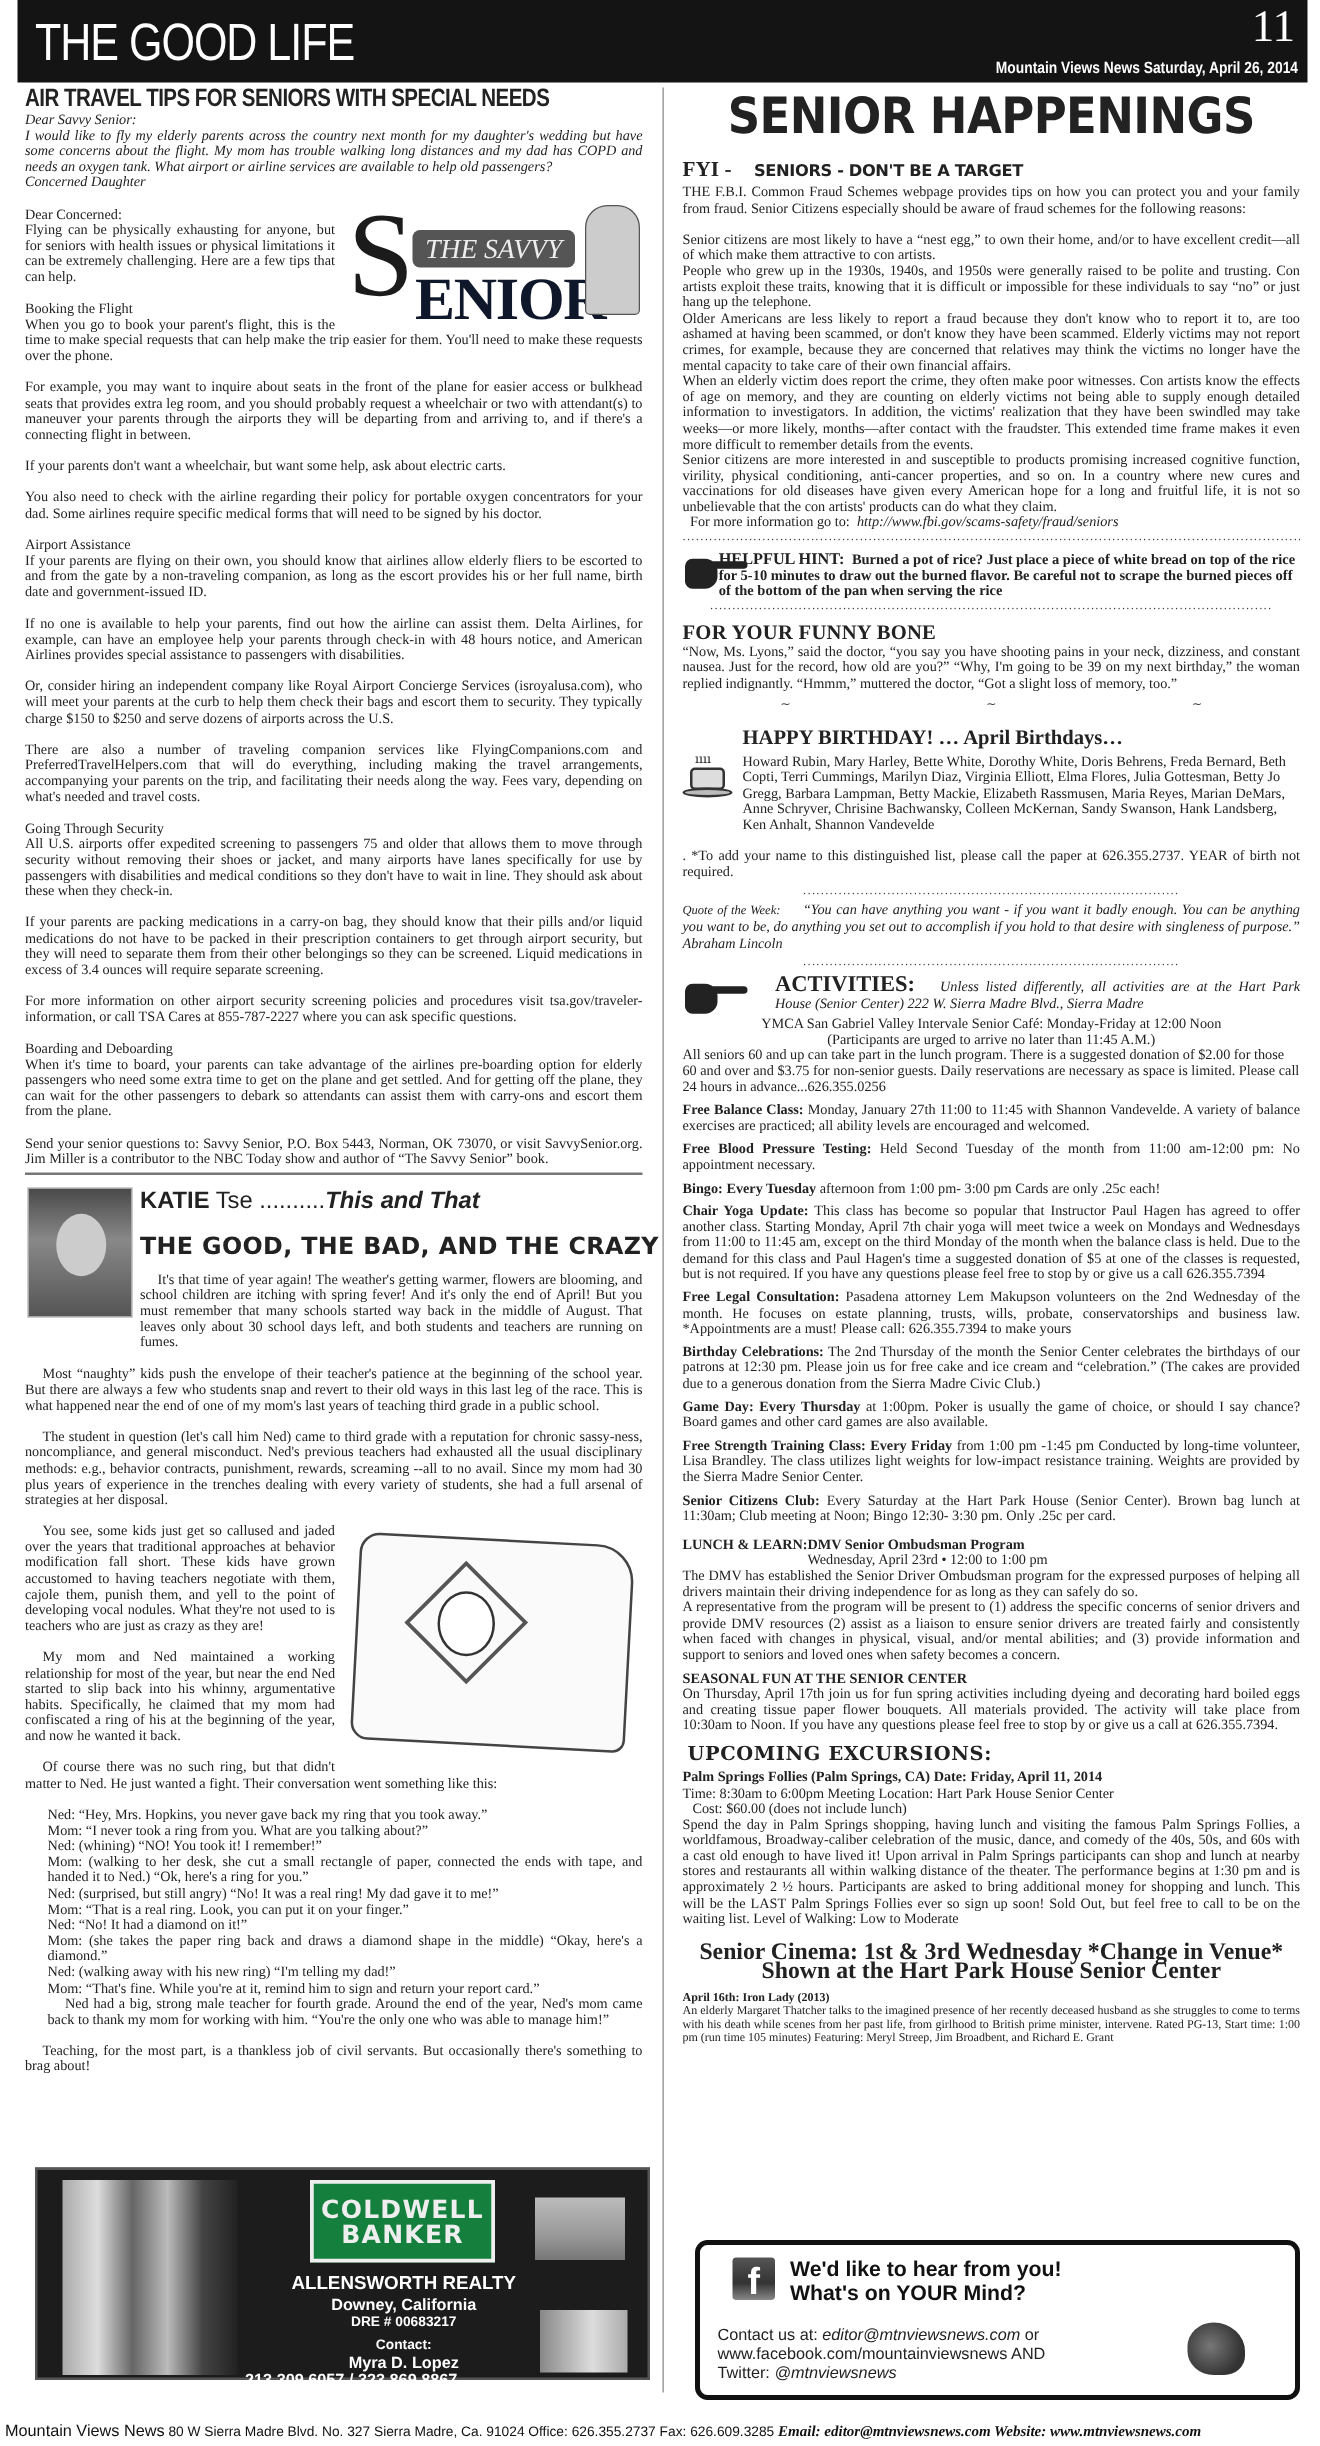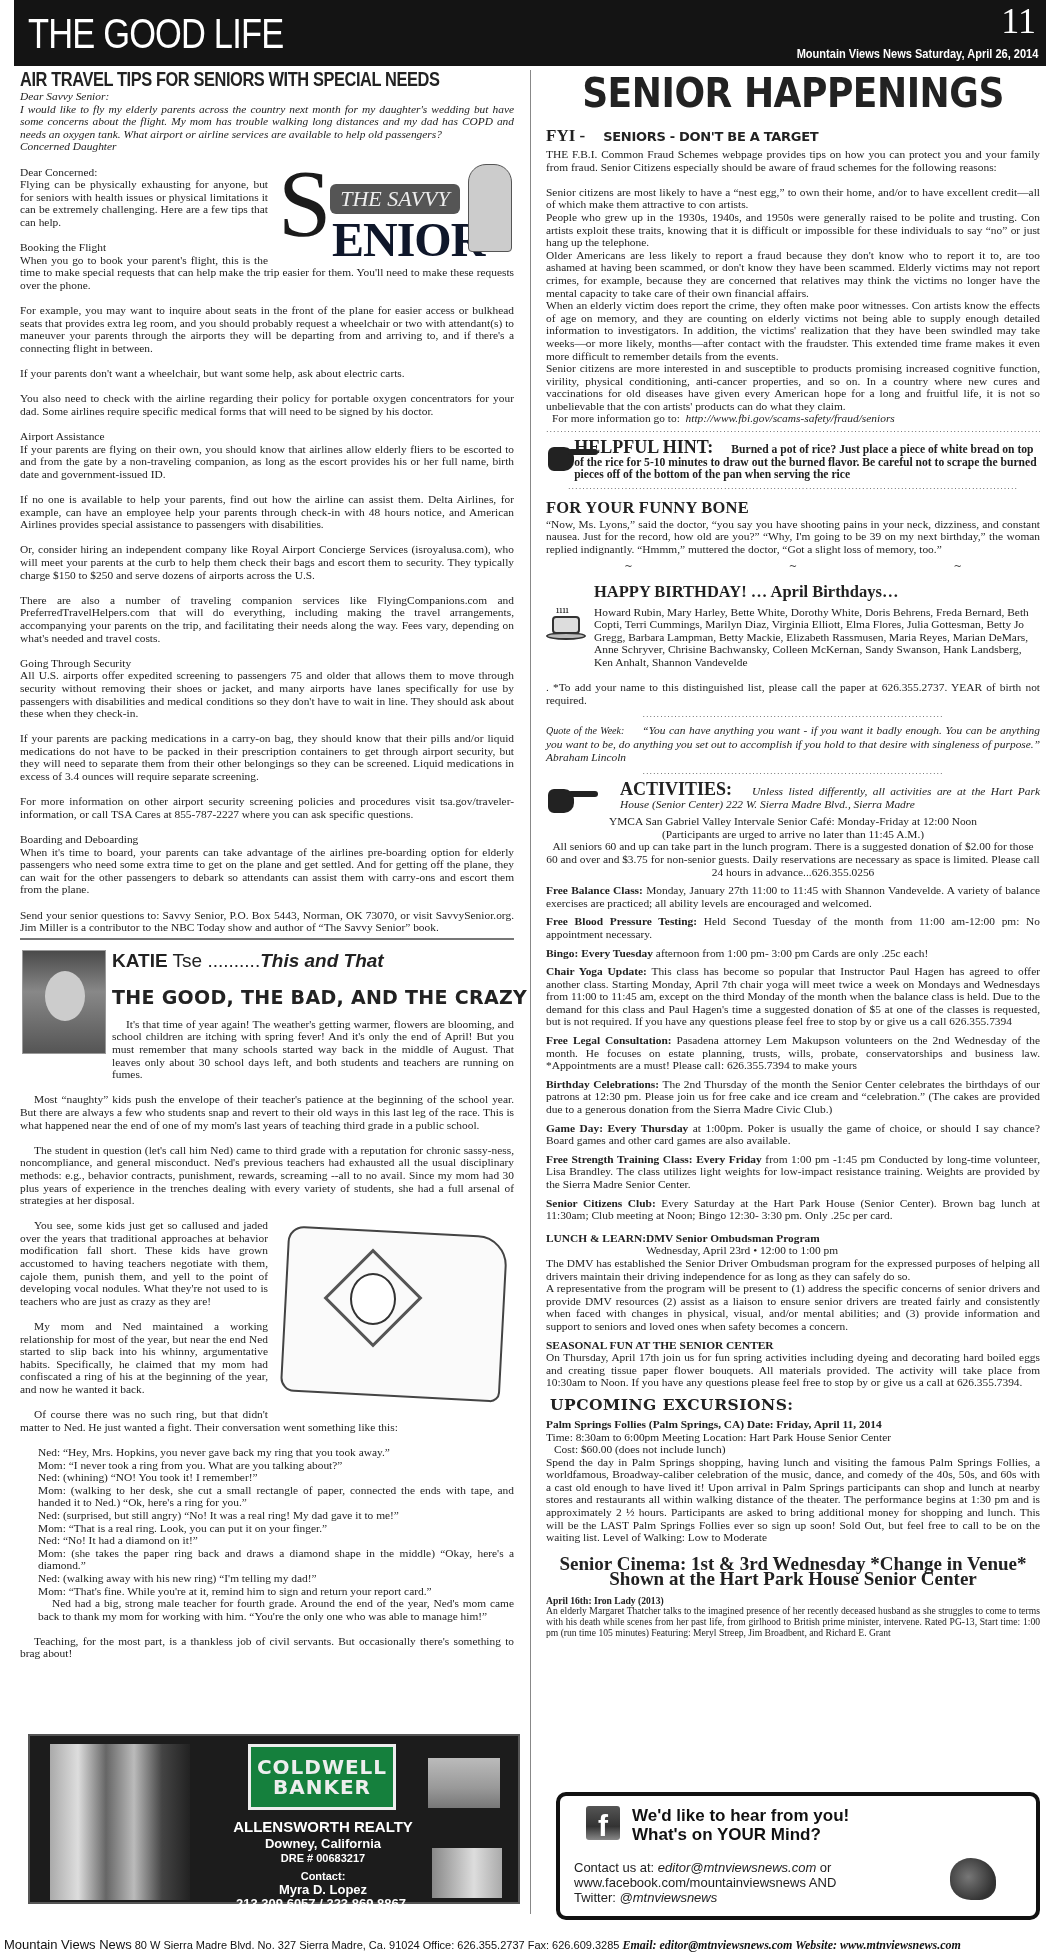--- a/index.html
+++ b/index.html
@@ -51,21 +51,21 @@
   .sh-title{font-family:"DejaVu Sans",sans-serif;font-size:40px;font-weight:bold;text-align:center;letter-spacing:-0.5px;height:52px;line-height:54px;transform:scaleX(0.9)}
   .fyi{margin-top:8px;height:22px;font-family:"DejaVu Sans",sans-serif;font-size:13px}
   .fyi .fyi-lab{font-family:"Liberation Serif",serif;font-weight:bold;font-size:17px;margin-right:18px}
   .fyi .fyi-t{font-weight:bold;letter-spacing:-0.3px}
   .dots{text-align:center;color:#333;font-size:8px;letter-spacing:1px;line-height:10px;overflow:hidden;white-space:nowrap;height:10px}
   .hand{display:inline-block;width:52px;height:32px;position:relative}
   .hand .palm{position:absolute;left:2px;top:6px;width:26px;height:24px;background:#222;border-radius:6px 10px 10px 6px}
   .hand .finger{position:absolute;left:22px;top:8px;width:30px;height:6px;background:#222;border-radius:3px}
   .hint{display:flex;gap:8px;margin-top:6px}
   .hint .hint-text{font-weight:bold;font-size:11.6px;line-height:12.6px;font-family:"Liberation Serif",serif}
-  .hint .hint-label{font-size:18px;font-weight:bold;margin-right:18px}
+  .hint .hint-label{font-size:13px;font-weight:bold;margin-right:6px}
   h2.funny{font-family:"Liberation Serif",serif;font-weight:bold;font-size:16.5px;margin-top:6px;letter-spacing:0.2px}
   .tildes{display:flex;justify-content:space-around;font-size:10px;color:#444;height:14px;margin-top:4px}
   .bday{display:flex;gap:8px;margin-top:8px}
   .cake{width:40px;height:40px;margin-top:20px;position:relative}
   .cake .tier{position:absolute;left:6px;top:14px;width:28px;height:18px;border:2px solid #333;border-radius:4px;background:#ddd}
   .cake .plate{position:absolute;left:0;top:30px;width:40px;height:8px;border:2px solid #333;border-radius:50%;background:#bbb}
   .cake .candles{position:absolute;left:10px;top:2px;font-size:10px}
   .bday h3{font-family:"Liberation Serif",serif;font-size:16.5px;font-weight:bold;margin-bottom:4px}
   .quote-label{font-weight:normal;font-style:italic;font-size:10px}
   .act-head{display:flex;gap:22px;margin-top:6px}
@@ -195,21 +195,21 @@
     </div>
   <div class="txt" style="top:82px;font-size:15px">ALLENSWORTH REALTY</div>
   <div class="txt" style="top:100px;font-size:13px">Downey, California</div>
   <div class="txt" style="top:116px;font-size:11px">DRE # 00683217</div>
   <div class="txt" style="top:134px;font-size:11px">Contact:</div>
   <div class="txt" style="top:146px;font-size:13px">Myra D. Lopez</div>
   <div class="txt" style="top:160px;font-size:0px">Referrals Welcomed</div>
   <div class="house"></div>
   <div class="couple2"></div>
 </div>
-<div style="position:absolute;left:196px;top:1898px;width:250px;text-align:center;color:#fff;font-family:'Liberation Sans',sans-serif;font-weight:bold;font-size:12px;line-height:12px">
+<div style="position:absolute;left:196px;top:1898px;width:250px;color:#fff;font-family:'Liberation Sans',sans-serif;font-weight:bold;font-size:12px;line-height:12px">
     <div style="font-size: 13px;">213.309.6057 / 323.869.8867</div>
     <div style="font-size: 11px; margin-top: 2px;">Referrals Welcomed</div>
   </div>
 
 <div id="right">
   <div class="sh-title">SENIOR HAPPENINGS</div>
   <div class="fyi">
     <span class="fyi-lab">FYI -</span><span class="fyi-t">SENIORS - DON'T BE A TARGET</span>
   </div>
   <div class="p">THE F.B.I. Common Fraud Schemes webpage provides tips on how you can protect you and your family from fraud. Senior Citizens especially should be aware of fraud schemes for the following reasons:</div>
@@ -258,21 +258,21 @@
 
   <div class="act-head">
     <div class="hand">
         <div class="palm"></div>
         <div class="finger"></div>
       </div>
     <div class="p italic" style="flex:1"><span class="act-label" style="font-style:normal">ACTIVITIES:</span><span>Unless listed differently, all activities are at the Hart Park House (Senior Center) 222 W. Sierra Madre Blvd., Sierra Madre</span></div>
   </div>
   <div class="p center">YMCA San Gabriel Valley Intervale Senior Café:  Monday-Friday at 12:00 Noon</div>
   <div class="p center">(Participants are urged to arrive no later than 11:45 A.M.)</div>
-  <div class="p mb6" style="text-align:center">All seniors 60 and up can take part in the lunch program. There is a suggested donation of $2.00 for those 60 and over and $3.75 for non-senior guests. Daily reservations are necessary as space is limited.    Please call 24 hours in advance...626.355.0256</div>
+  <div class="p mb6" style="text-align:left">All seniors 60 and up can take part in the lunch program. There is a suggested donation of $2.00 for those 60 and over and $3.75 for non-senior guests. Daily reservations are necessary as space is limited.    Please call 24 hours in advance...626.355.0256</div>
 
   <div class="p mb6"><b>Free Balance Class:</b><span> Monday, January 27th 11:00 to 11:45 with  Shannon Vandevelde.  A variety of balance exercises are practiced; all ability levels are encouraged and welcomed.</span></div>
   <div class="p mb6"><b>Free Blood Pressure Testing:</b><span> Held Second Tuesday of the month from 11:00 am-12:00 pm: No appointment necessary.</span></div>
   <div class="p mb6"><b>Bingo: Every Tuesday</b><span> afternoon from 1:00 pm- 3:00 pm          Cards are only .25c each!</span></div>
   <div class="p mb6"><b>Chair Yoga Update:</b><span>  This class has become so popular that Instructor Paul Hagen has agreed to offer another class. Starting Monday, April 7th chair yoga will meet twice a week on Mondays and Wednesdays from 11:00 to 11:45 am, except on the third Monday of the month when the balance class is held. Due to the demand for this class and Paul Hagen's time a suggested donation of $5 at one of the classes is requested, but is not required. If you have any questions please feel free to stop by or give us a call 626.355.7394</span></div>
   <div class="p mb6"><b>Free Legal Consultation:</b><span>  Pasadena attorney Lem Makupson volunteers on the 2nd Wednesday of the month. He focuses on estate planning, trusts, wills, probate, conservatorships and business law. *Appointments are a must!        Please call: 626.355.7394 to make yours</span></div>
   <div class="p mb6"><b>Birthday Celebrations:</b><span> The 2nd Thursday of the month the Senior Center celebrates the birthdays of our patrons at 12:30 pm. Please join us  for free cake and ice cream and “celebration.” (The cakes are provided due to a generous donation from the Sierra Madre Civic Club.)</span></div>
   <div class="p mb6"><b>Game Day: Every Thursday</b><span> at 1:00pm. Poker is usually the game of choice, or should I say chance? Board games and other card games are also available.</span></div>
   <div class="p mb6"><b>Free Strength Training Class: Every Friday</b><span> from 1:00 pm -1:45 pm  Conducted by long-time volunteer, Lisa Brandley. The class utilizes light weights for low-impact resistance training. Weights are provided by the Sierra Madre Senior Center.</span></div>
   <div class="p mb6"><b>Senior Citizens Club:</b><span> Every Saturday at the Hart Park House (Senior Center). Brown bag lunch at 11:30am; Club meeting at Noon; Bingo 12:30- 3:30 pm. Only .25c per card.</span></div>

